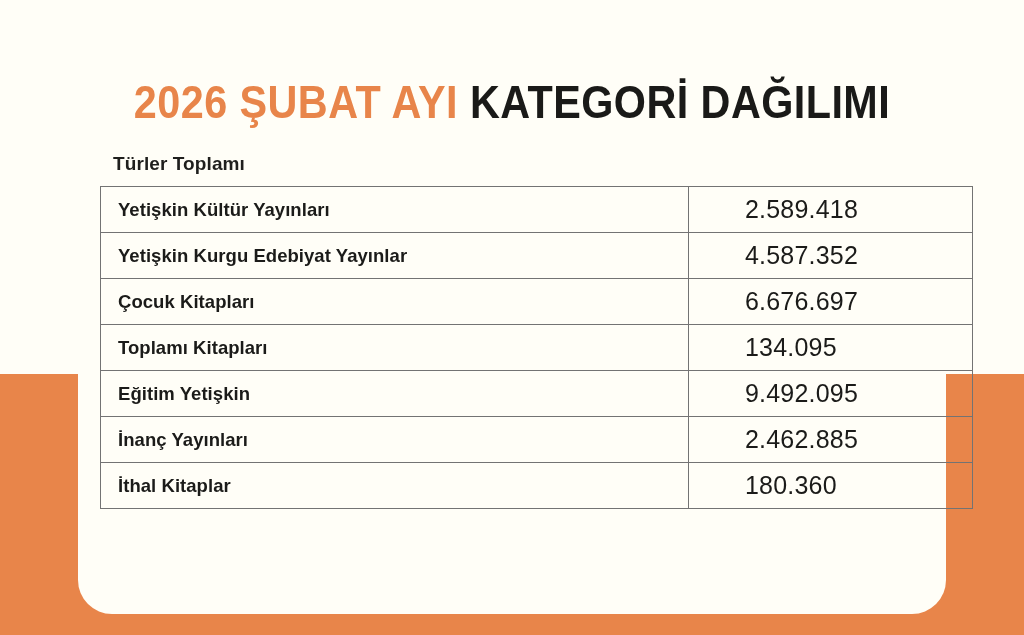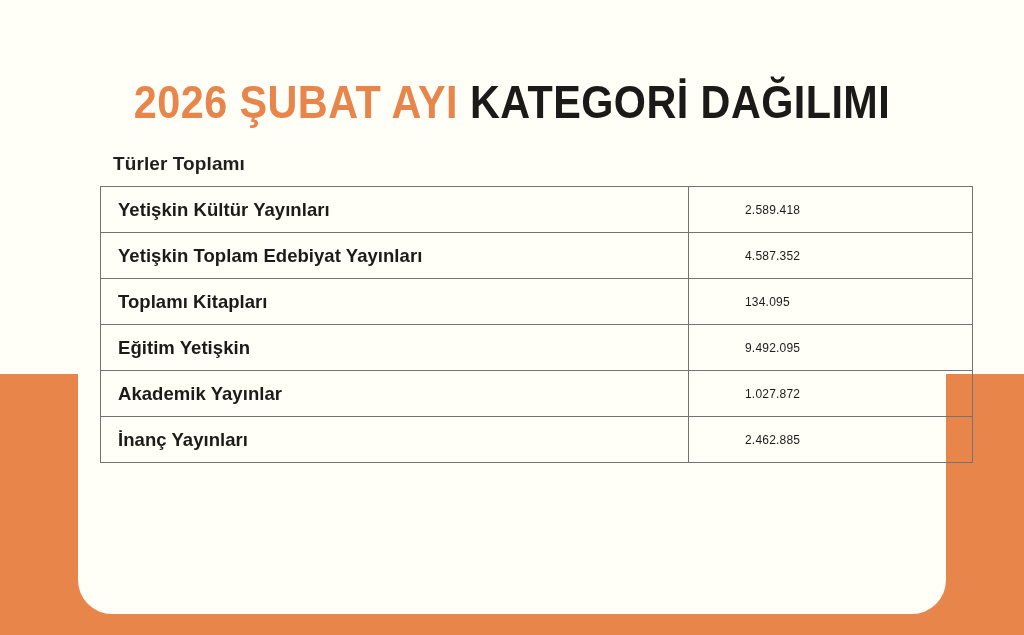--- a/index.html
+++ b/index.html
@@ -103,21 +103,21 @@
     vertical-align: middle;
   }
   #data-table td.cat {
     width: 570px;
     font-size: 18.5px;
     font-weight: bold;
     letter-spacing: 0.05px;
   }
   #data-table td.val {
     width: 227px;
-    font-size: 12px;
+    font-size: 25px;
     font-weight: normal;
     padding-left: 56px;
     letter-spacing: 0.2px;
   }
 </style>
 </head>
 <body>
 
 <div id="stage">
 
@@ -130,35 +130,39 @@
 
   <div id="table-label">Türler Toplamı</div>
 
   <table id="data-table">
     <tbody>
       <tr>
         <td class="cat">Yetişkin Kültür Yayınları</td>
         <td class="val">2.589.418</td>
       </tr>
       <tr>
-        <td class="cat">Yetişkin Toplam Edebiyat Yayınları</td>
+        <td class="cat">Yetişkin Kurgu Edebiyat Yayınlar</td>
         <td class="val">4.587.352</td>
+      </tr>
+      <tr>
+        <td class="cat">Çocuk Kitapları</td>
+        <td class="val">6.676.697</td>
       </tr>
       <tr>
         <td class="cat">Toplamı Kitapları</td>
         <td class="val">134.095</td>
       </tr>
       <tr>
         <td class="cat">Eğitim Yetişkin</td>
         <td class="val">9.492.095</td>
       </tr>
       <tr>
-        <td class="cat">Akademik Yayınlar</td>
-        <td class="val">1.027.872</td>
+        <td class="cat">İnanç Yayınları</td>
+        <td class="val">2.462.885</td>
       </tr>
       <tr>
-        <td class="cat">İnanç Yayınları</td>
-        <td class="val">2.462.885</td>
+        <td class="cat">İthal Kitaplar</td>
+        <td class="val">180.360</td>
       </tr>
     </tbody>
   </table>
 
 </div>
 
 </body></html>

